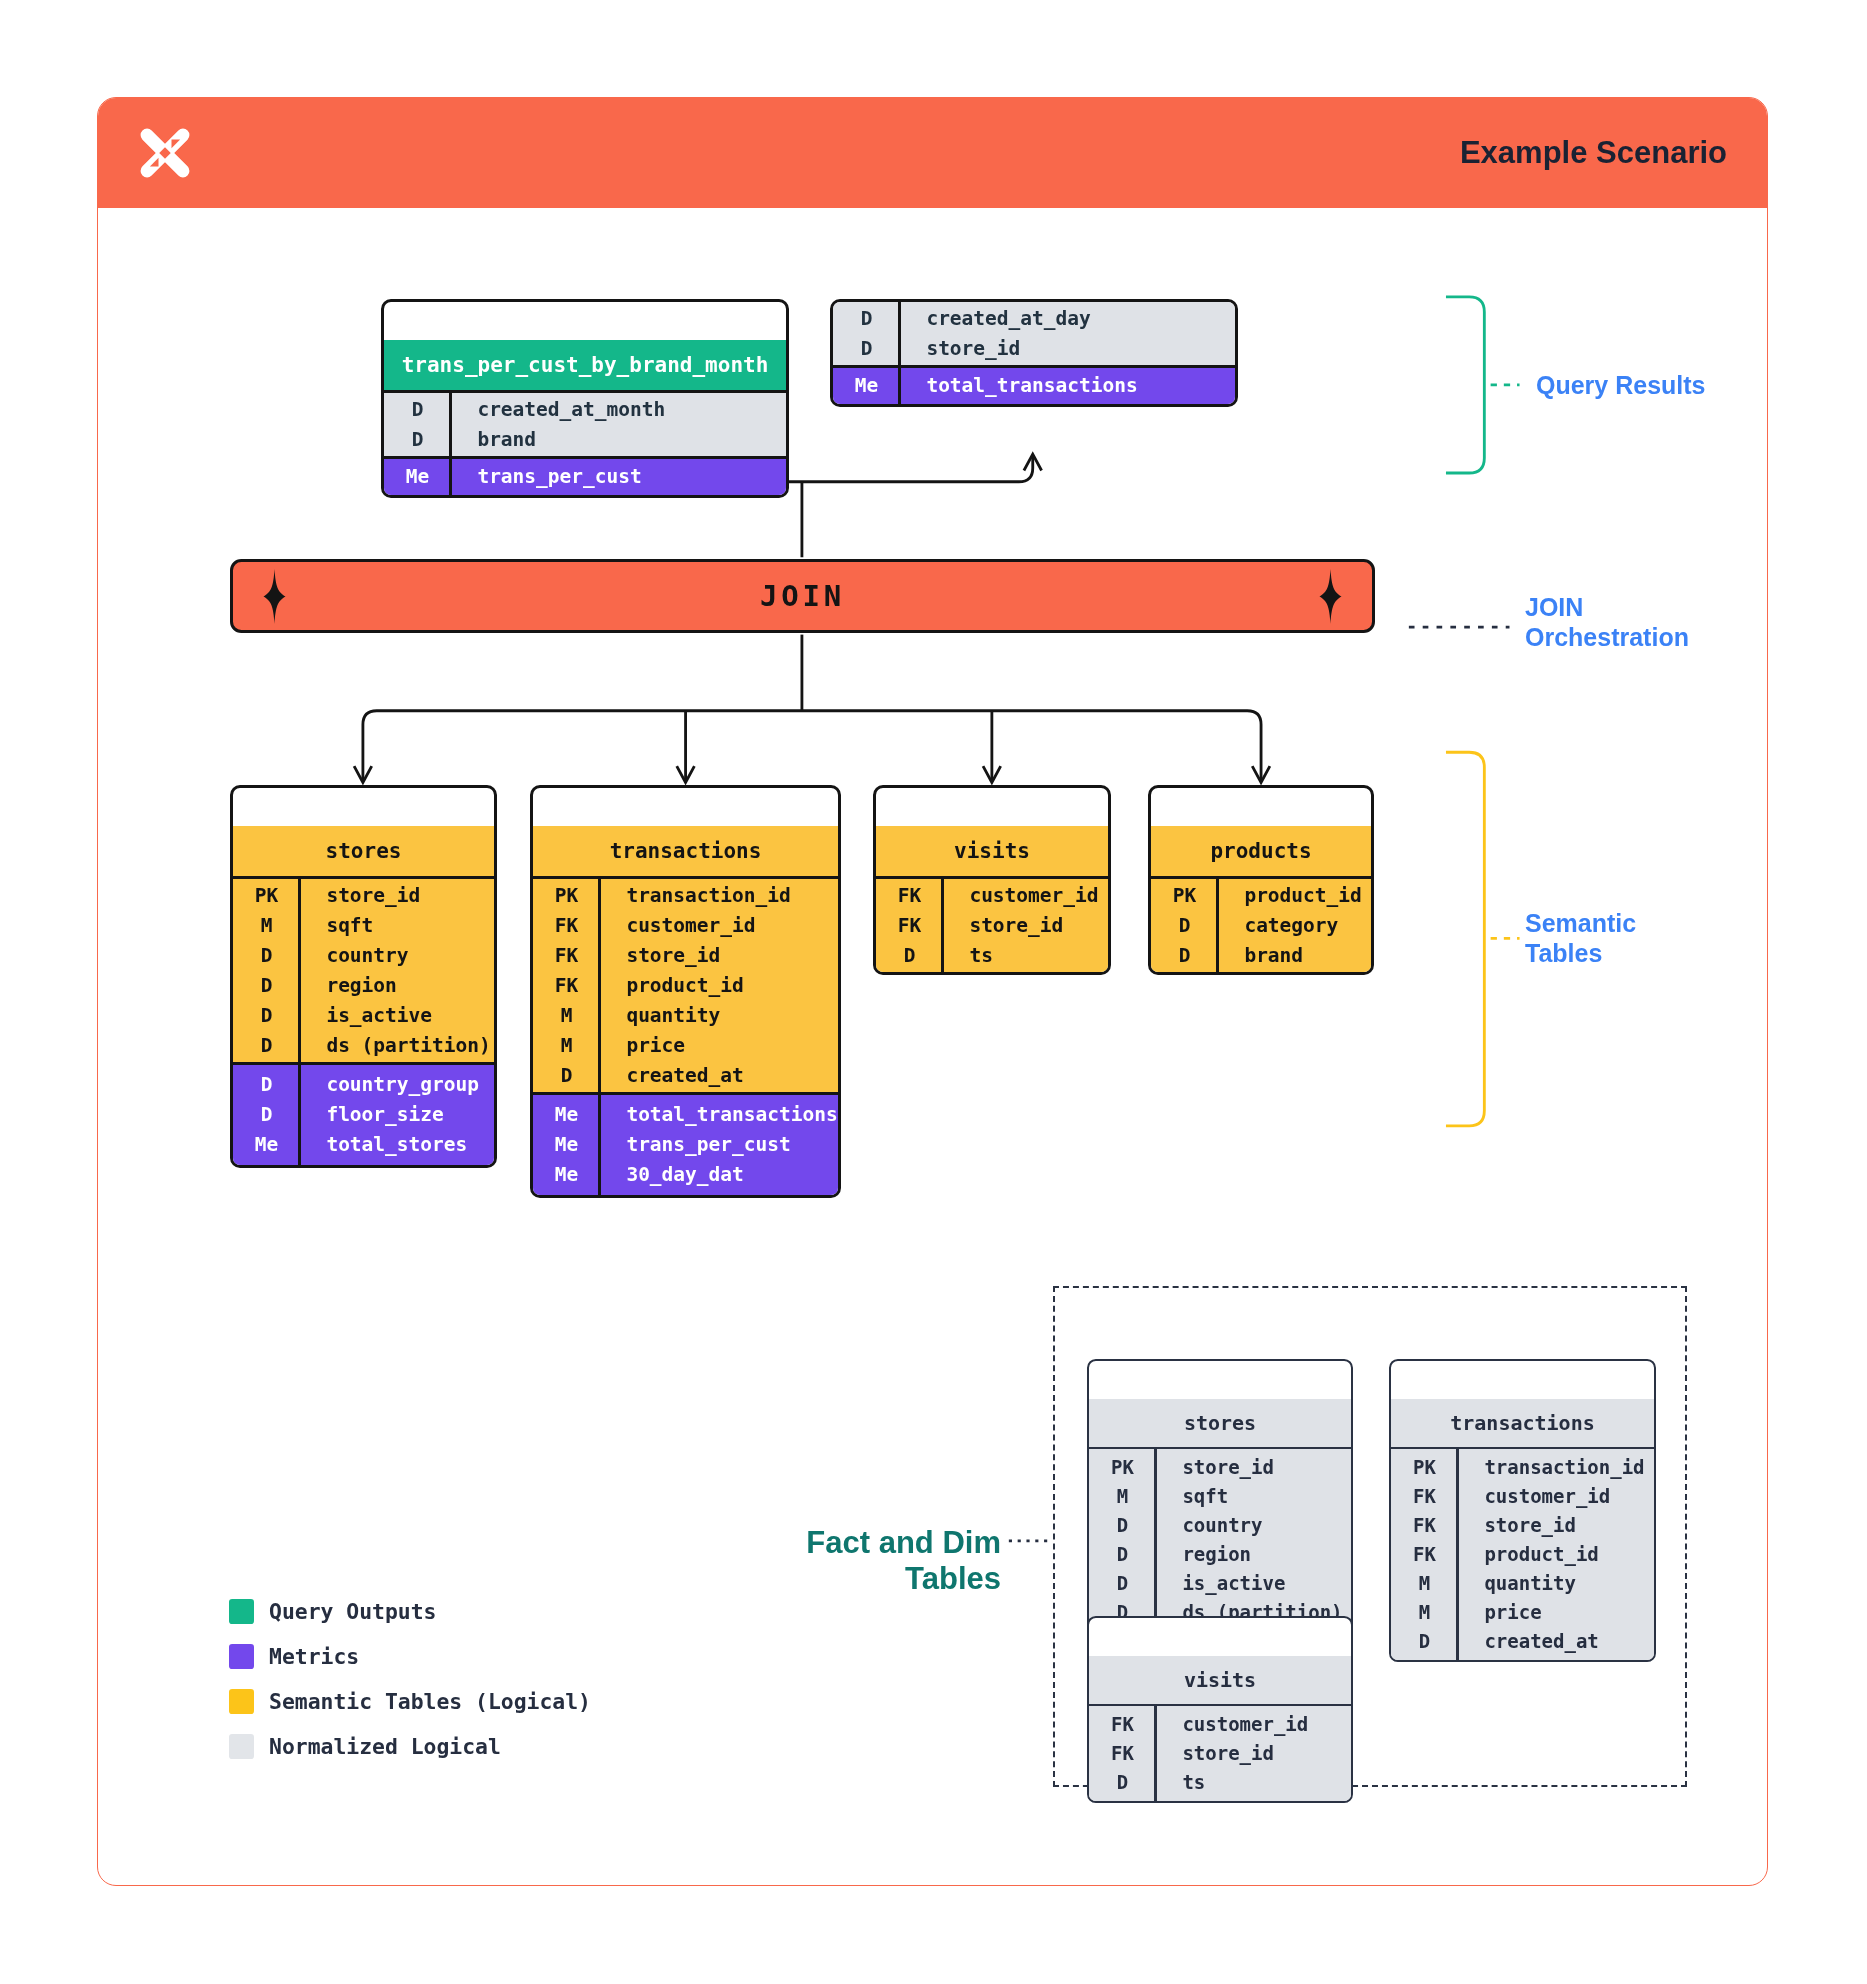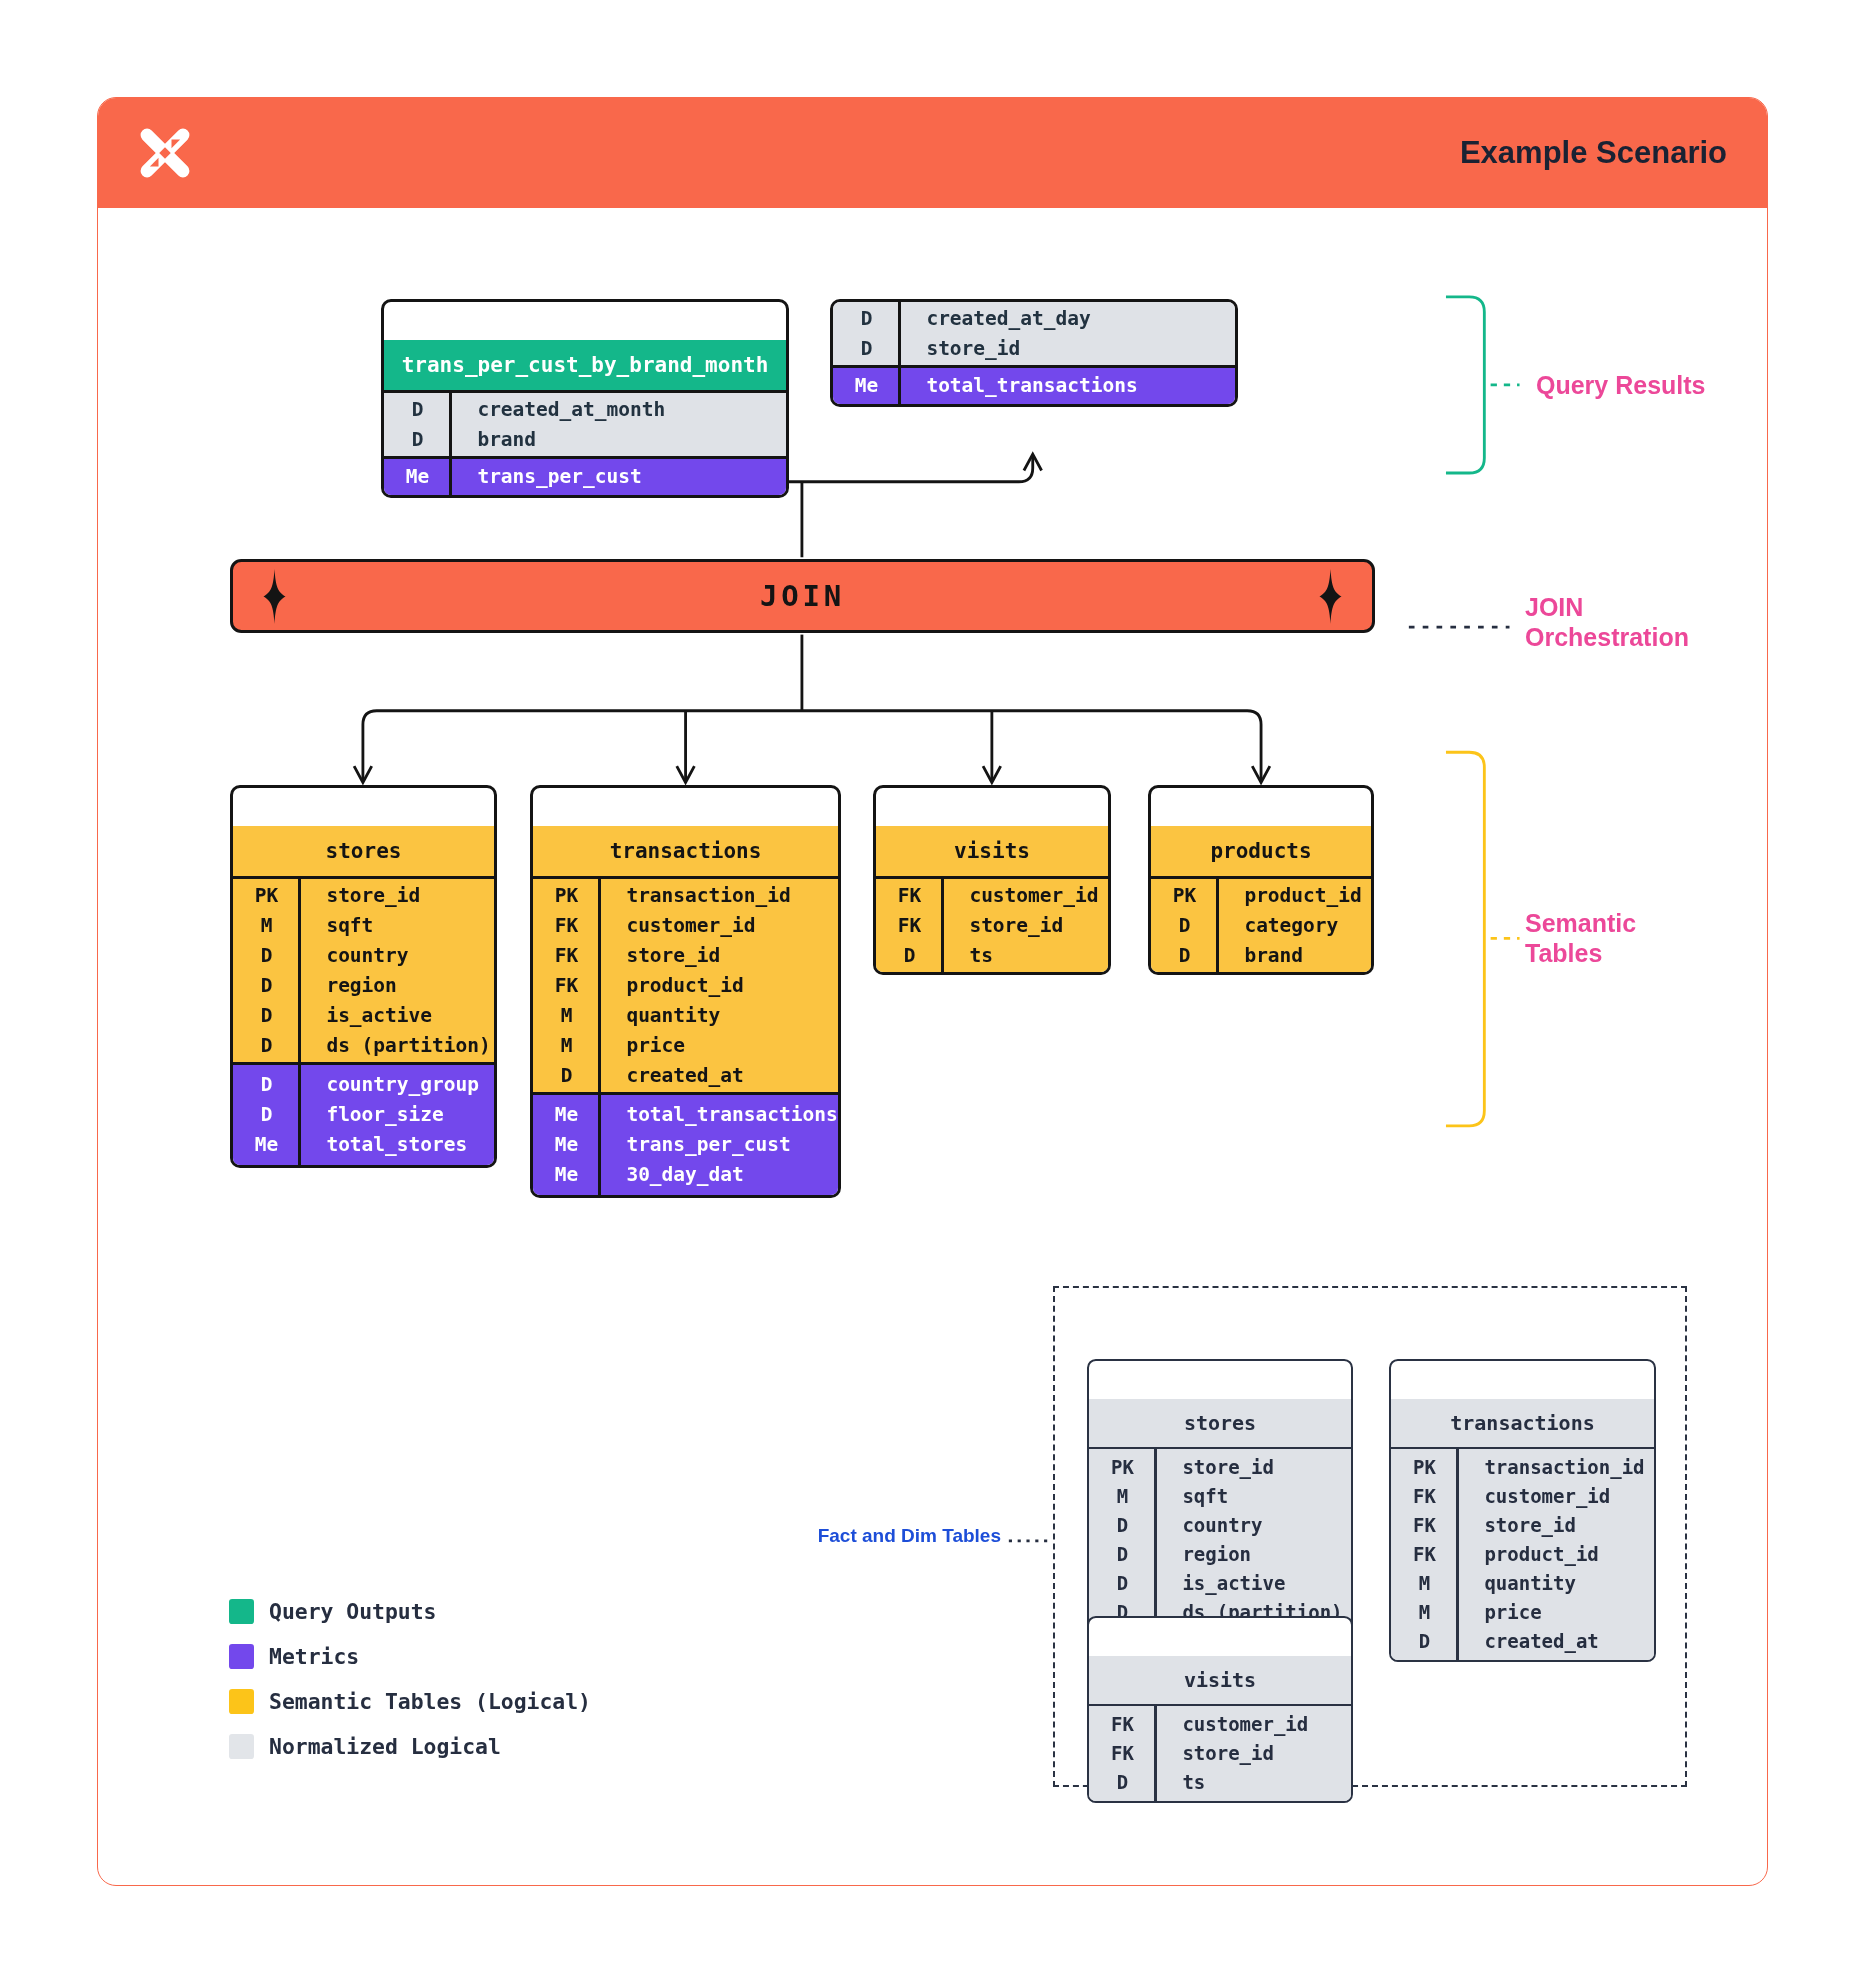--- a/index.html
+++ b/index.html
@@ -45,23 +45,23 @@
   
   .join-bar{position:absolute;z-index:3;left:230px;top:559px;width:1145px;height:74px;background:#F9684B;
             border:3.8px solid #141414;border-radius:11.3px;box-sizing:border-box;
             display:flex;align-items:center;justify-content:space-between;padding:0 29px;}
   .join-label{position:absolute;left:0;right:0;text-align:center;font-weight:bold;font-size:29px;
               letter-spacing:3.8px;color:#141414;}
   .join-diamond{width:25px;height:55px;}
 
   
   .side-label{position:absolute;z-index:3;font-family:"Liberation Sans",sans-serif;font-weight:bold;
-              color:#ec4899;font-size:25px;line-height:30px;}
+              color:#3b82f6;font-size:25px;line-height:30px;}
   .fact-dim-label{position:absolute;z-index:3;left:723px;top:1525px;width:278px;text-align:right;
-              font-family:"Liberation Sans",sans-serif;font-weight:bold;font-size:19px;color:#1d4ed8;}
+              font-family:"Liberation Sans",sans-serif;font-weight:bold;font-size:31px;color:#0f766e;}
 
   
   .dashed-box{position:absolute;z-index:1;left:1053px;top:1286px;width:634px;height:501px;
               border:2.5px dashed #2A3243;box-sizing:border-box;}
 
   
   .legend{position:absolute;z-index:3;left:229px;top:1589px;}
   .legend-row{display:flex;align-items:center;height:45px;}
   .legend-swatch{width:25px;height:25px;border-radius:3.1px;margin-right:15px;}
   .legend-label{font-weight:bold;font-size:21.4px;color:#262E40;white-space:nowrap;}

